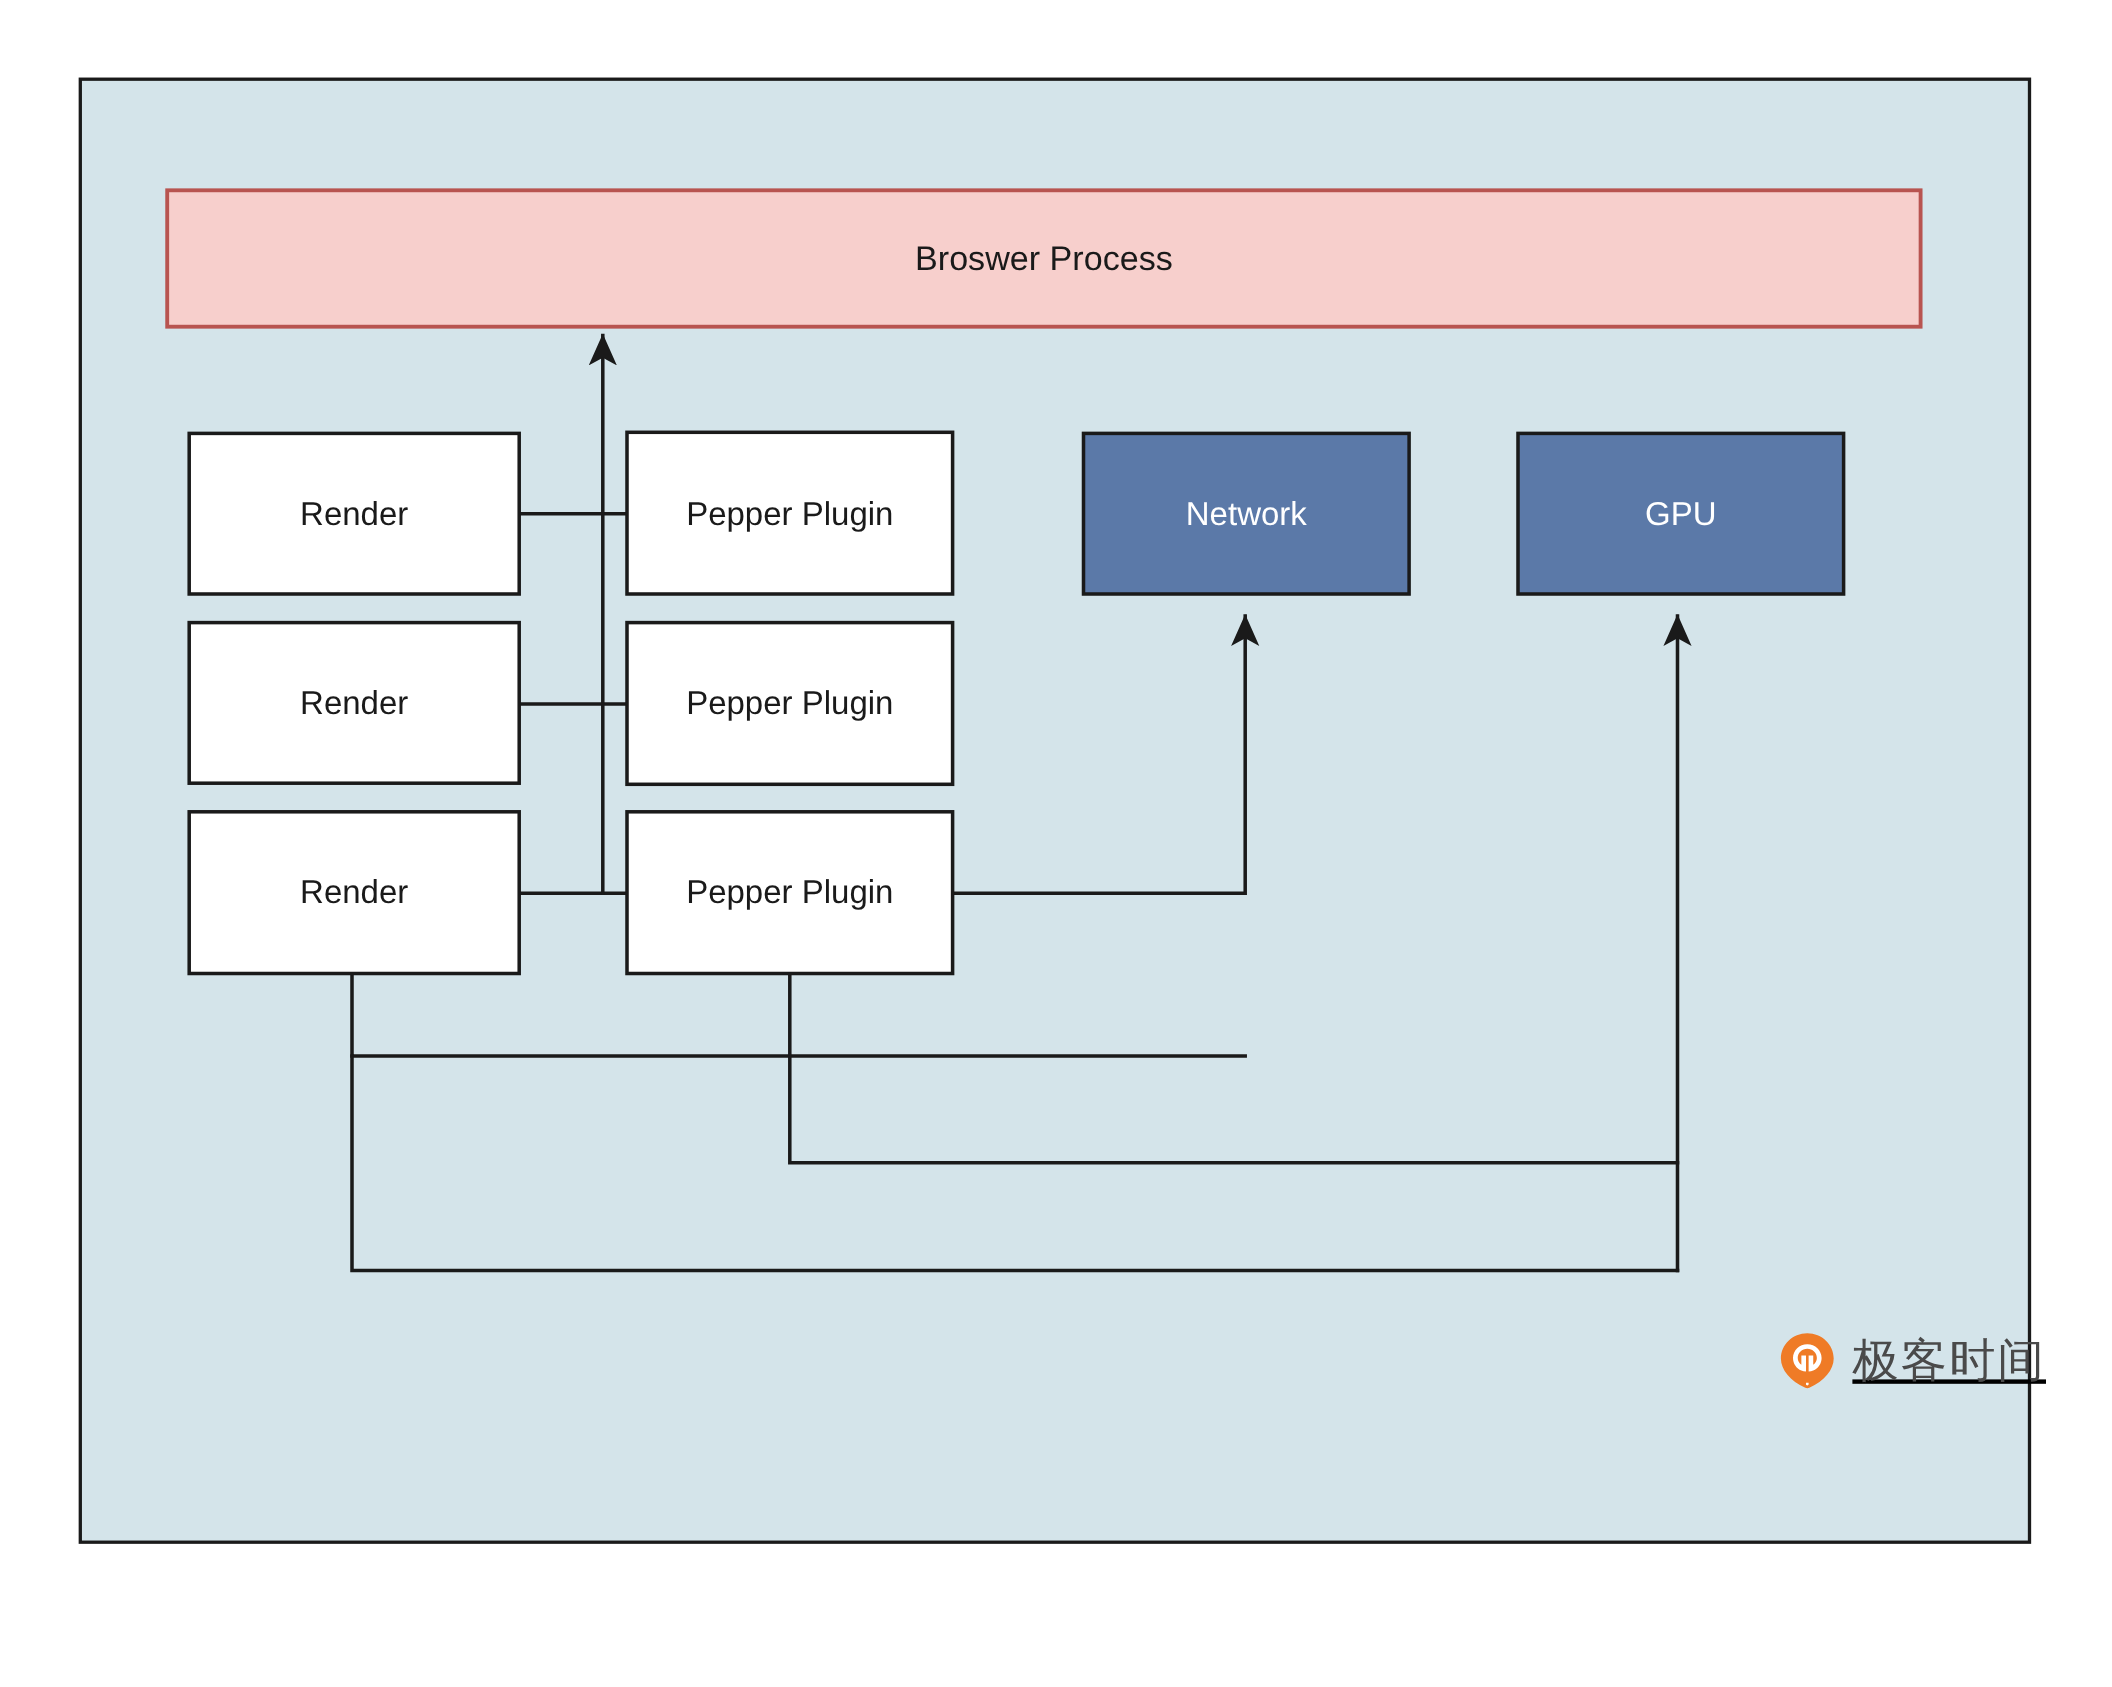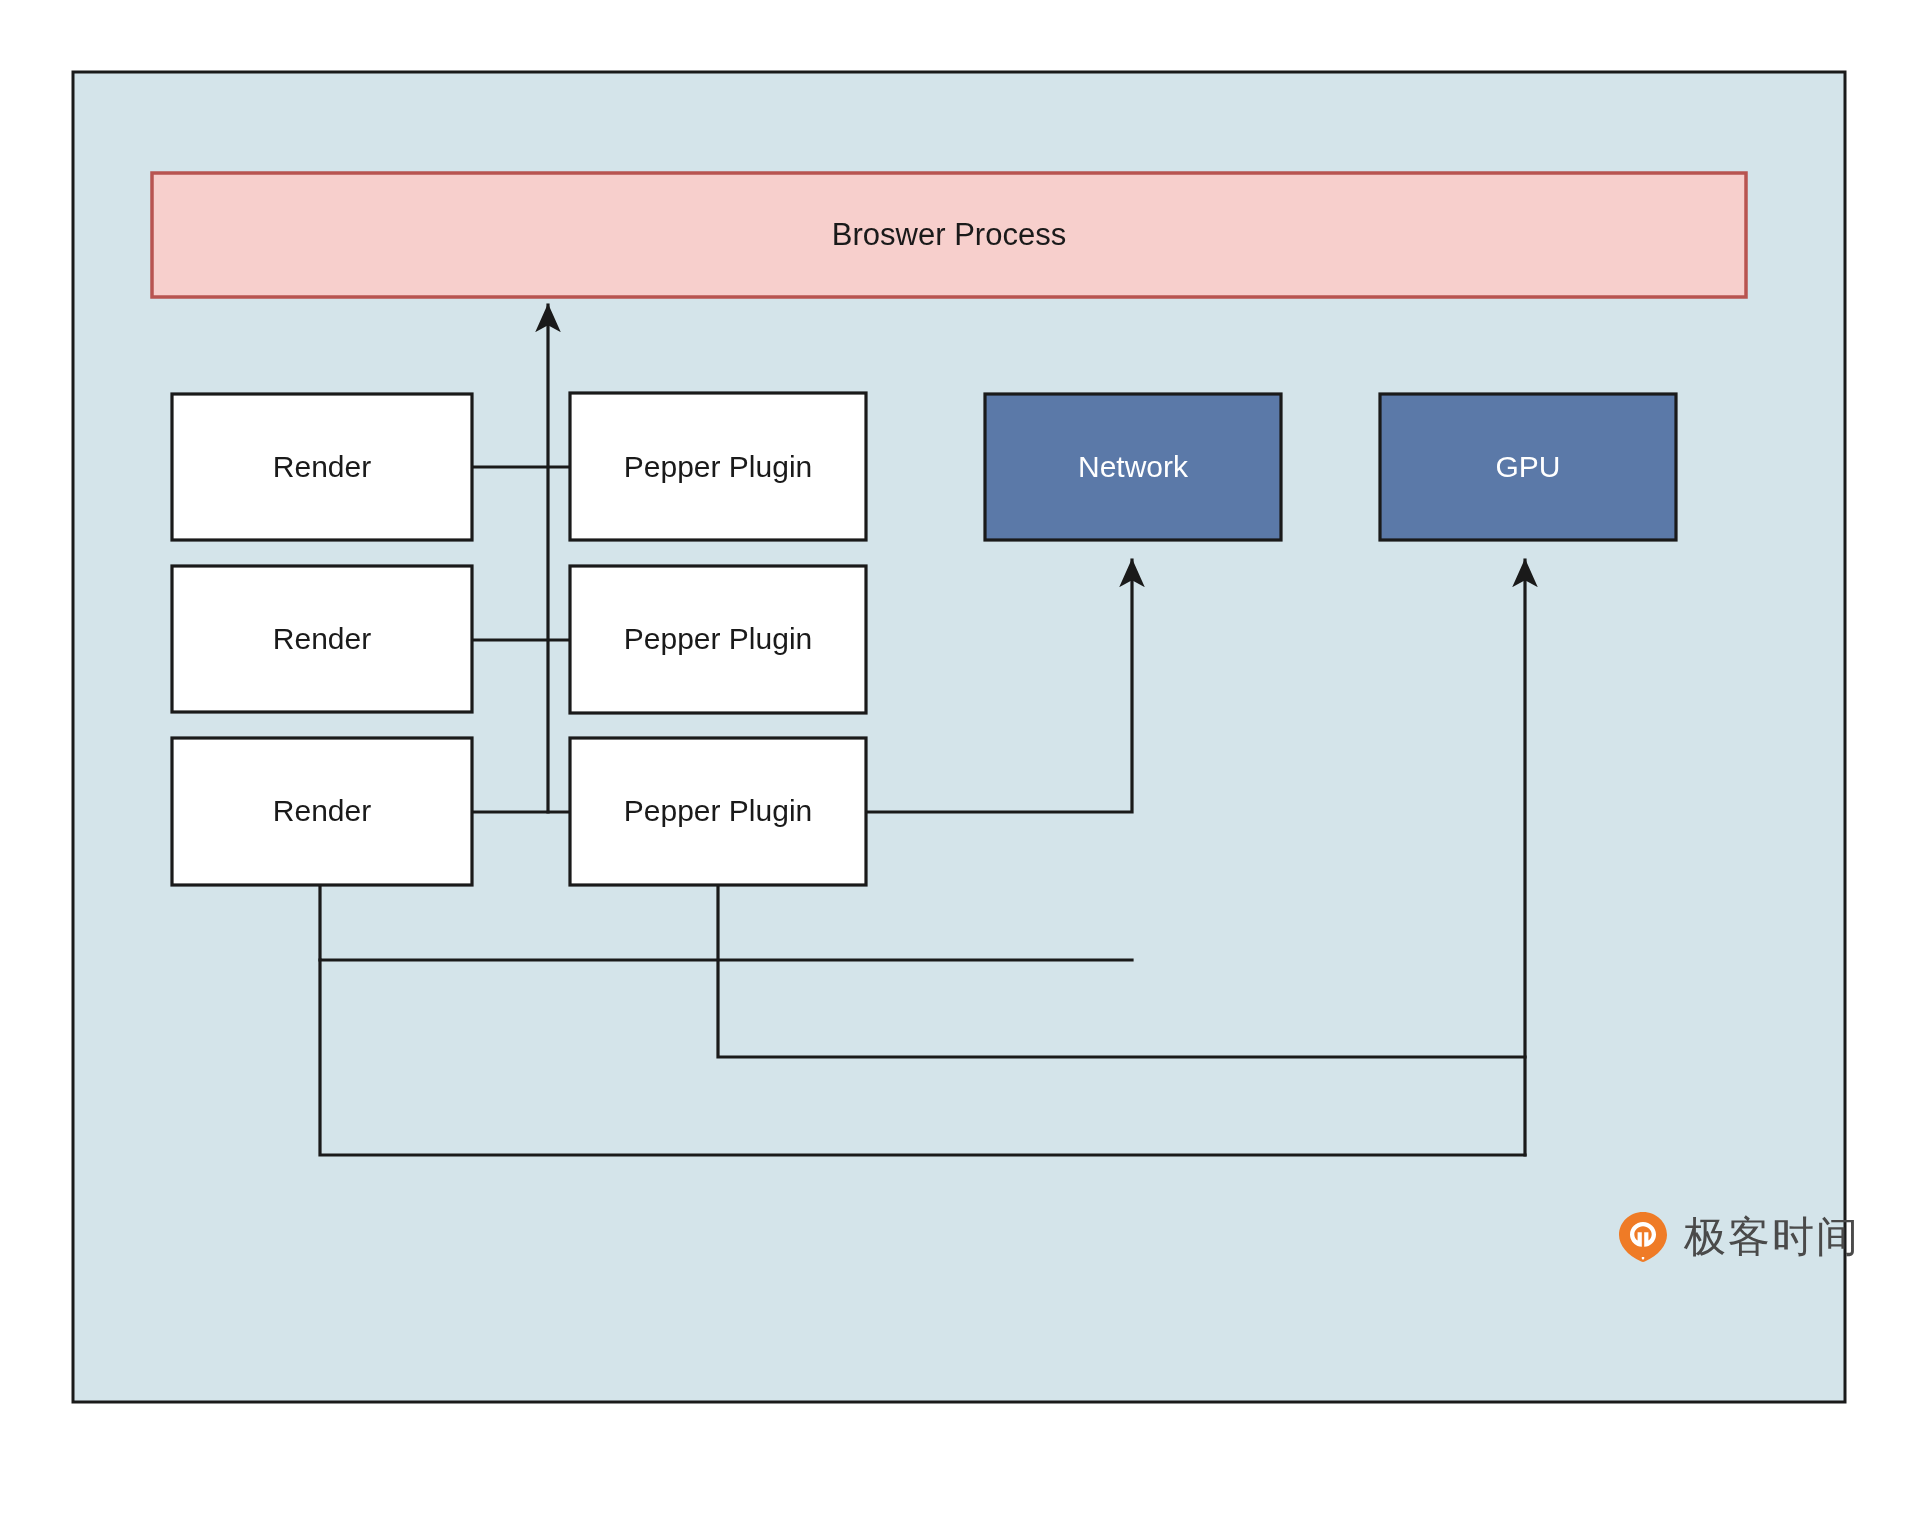--- a/index.html
+++ b/index.html
@@ -36,20 +36,21 @@
   }
   .node-label.light { fill: #ffffff; }
   .node-label.big { font-size: 31px; }
   .brand {
     position: absolute;
     right: 60px;
     bottom: 44px;
     display: flex;
     align-items: center;
     gap: 14px;
+    text-decoration: underline;
   }
   .brand-mark {
     width: 54px;
     height: 54px;
     position: relative;
   }
   .brand-text {
     font-family: "DejaVu Sans", "Liberation Sans", sans-serif;
     font-size: 42px;
     letter-spacing: 2px;

